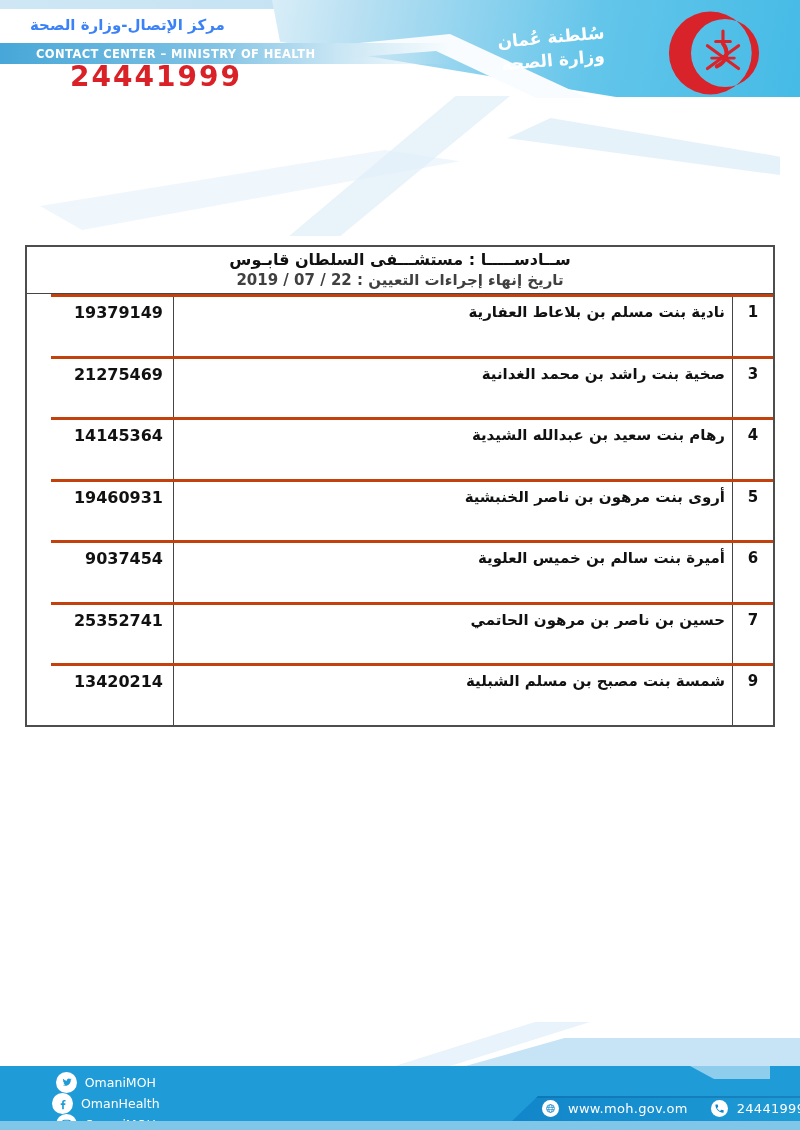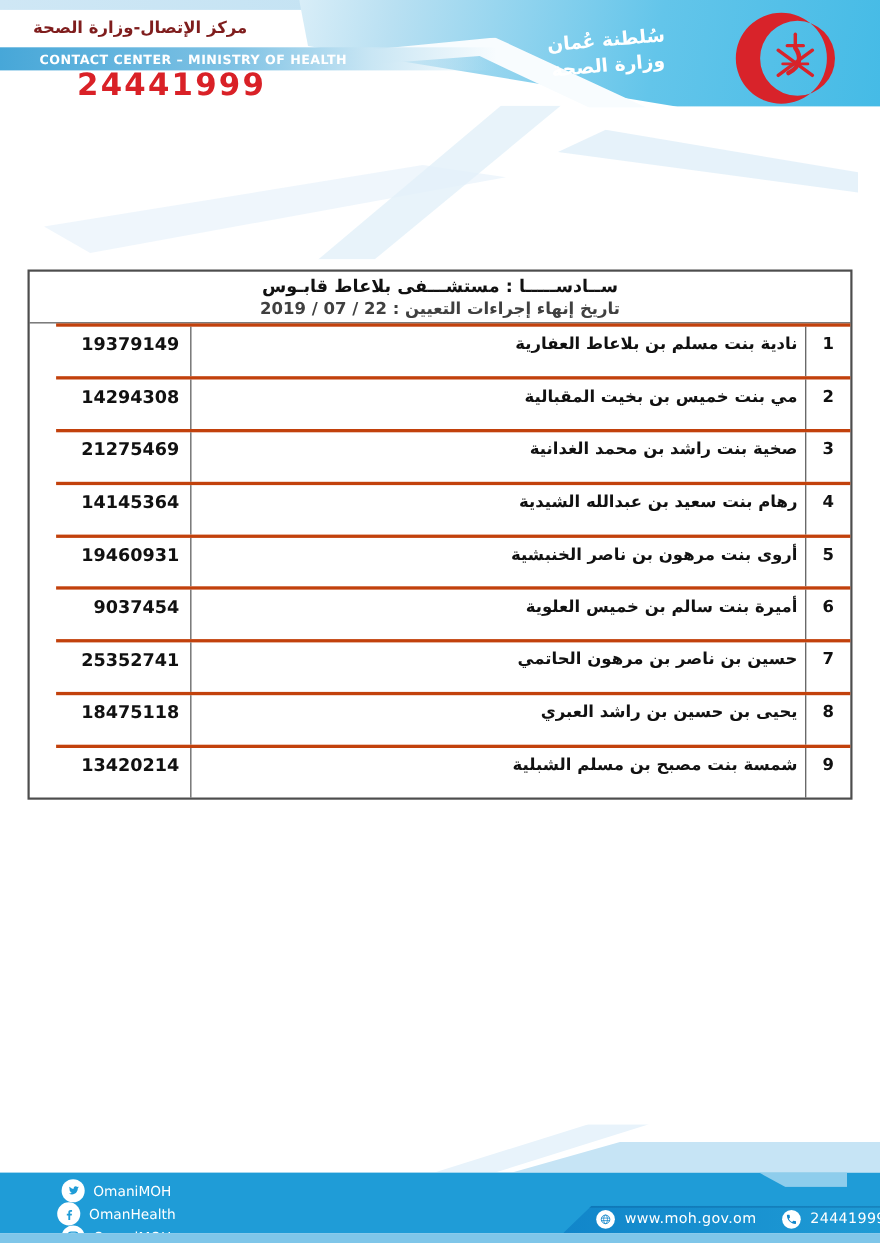--- a/index.html
+++ b/index.html
@@ -10,21 +10,21 @@
   .top-strip{left:0;top:0;width:800px;height:9px;
     background:linear-gradient(to right,#cfe7f5 0%,#c2e2f3 45%,rgba(194,226,243,0) 70%);}
   .sky{left:0;top:0;width:800px;height:97px;
     background:linear-gradient(100deg,#eef7fc 26%,#b9e0f2 44%,#63c5ea 74%,#45bbe6 100%);
     clip-path:polygon(34% 0,100% 0,100% 100%,77% 100%,35% 43%);}
   .white-chevron{left:278px;top:34px;width:336px;height:64px;background:#f8fcfe;
     clip-path:polygon(0px 17px,172px 0px,310px 64px,258px 64px,158px 17px,0px 29px);}
   .bar-en{left:0;top:43px;width:470px;height:21px;display:flex;align-items:center;padding-left:36px;box-sizing:border-box;
     background:linear-gradient(to right,#47a7d8 0%,#7fc2e4 45%,#c9e6f4 72%,rgba(255,255,255,0) 96%);}
   .bar-en span{color:#fff;font-size:11.5px;font-weight:bold;letter-spacing:.4px;}
-  .dept-ar{left:30px;top:16px;font-size:15px;font-weight:bold;color:#7f1d1d;direction:rtl;}
+  .dept-ar{left:30px;top:16px;font-size:15px;font-weight:bold;color:#3b82f6;direction:rtl;}
   .phone-red{left:70px;top:60px;font-size:28px;font-weight:bold;color:#d92127;letter-spacing:2px;}
   .logo-cal{left:462px;top:26px;width:180px;text-align:center;color:#fff;font-weight:bold;
     font-size:17px;line-height:1.35;transform:rotate(-5deg);direction:rtl;}
   .crescent{left:668px;top:8px;}
   .emblem{left:700px;top:28px;}
 
   
   .h-deco1{left:40px;top:150px;width:420px;height:80px;background:#ecf5fb;opacity:.85;
     clip-path:polygon(0 70%,82% 0,100% 14%,10% 100%);}
   .h-deco2{left:270px;top:96px;width:320px;height:140px;background:#e2f0f9;opacity:.8;
@@ -104,35 +104,30 @@
       </g>
     </svg>
   </div>
 
   <div class="abs h-deco1"></div>
   <div class="abs h-deco2"></div>
   <div class="abs h-deco3"></div>
 
   <div class="abs doc-table">
     <div class="t-header">
-      <div class="t-title">ســادســـــا :  مستشـــفى بلاعاط قابـوس</div>
+      <div class="t-title">ســادســـــا :  مستشـــفى السلطان قابـوس</div>
       <div class="t-subtitle">تاريخ إنهاء إجراءات التعيين : 22 / 07 / 2019</div>
     </div>
 
     <div class="t-row">
       <div class="c-id">19379149</div>
       <div class="c-name">نادية بنت مسلم بن بلاعاط العفارية</div>
       <div class="c-no">1</div>
     </div>
     <div class="t-row">
-      <div class="c-id">14294308</div>
-      <div class="c-name">مي بنت خميس بن بخيت المقبالية</div>
-      <div class="c-no">2</div>
-    </div>
-    <div class="t-row">
       <div class="c-id">21275469</div>
       <div class="c-name">صخية بنت راشد بن محمد الغدانية</div>
       <div class="c-no">3</div>
     </div>
     <div class="t-row">
       <div class="c-id">14145364</div>
       <div class="c-name">رهام بنت سعيد بن عبدالله الشيدية</div>
       <div class="c-no">4</div>
     </div>
     <div class="t-row">
@@ -142,25 +137,20 @@
     </div>
     <div class="t-row">
       <div class="c-id">9037454</div>
       <div class="c-name">أميرة بنت سالم بن خميس العلوية</div>
       <div class="c-no">6</div>
     </div>
     <div class="t-row">
       <div class="c-id">25352741</div>
       <div class="c-name">حسين بن ناصر بن مرهون الحاتمي</div>
       <div class="c-no">7</div>
-    </div>
-    <div class="t-row">
-      <div class="c-id">18475118</div>
-      <div class="c-name">يحيى بن حسين بن راشد العبري</div>
-      <div class="c-no">8</div>
     </div>
     <div class="t-row">
       <div class="c-id">13420214</div>
       <div class="c-name">شمسة بنت مصبح بن مسلم الشبلية</div>
       <div class="c-no">9</div>
     </div>
   </div>
 
   <div class="abs f-deco1"></div>
   <div class="abs f-deco2"></div>

